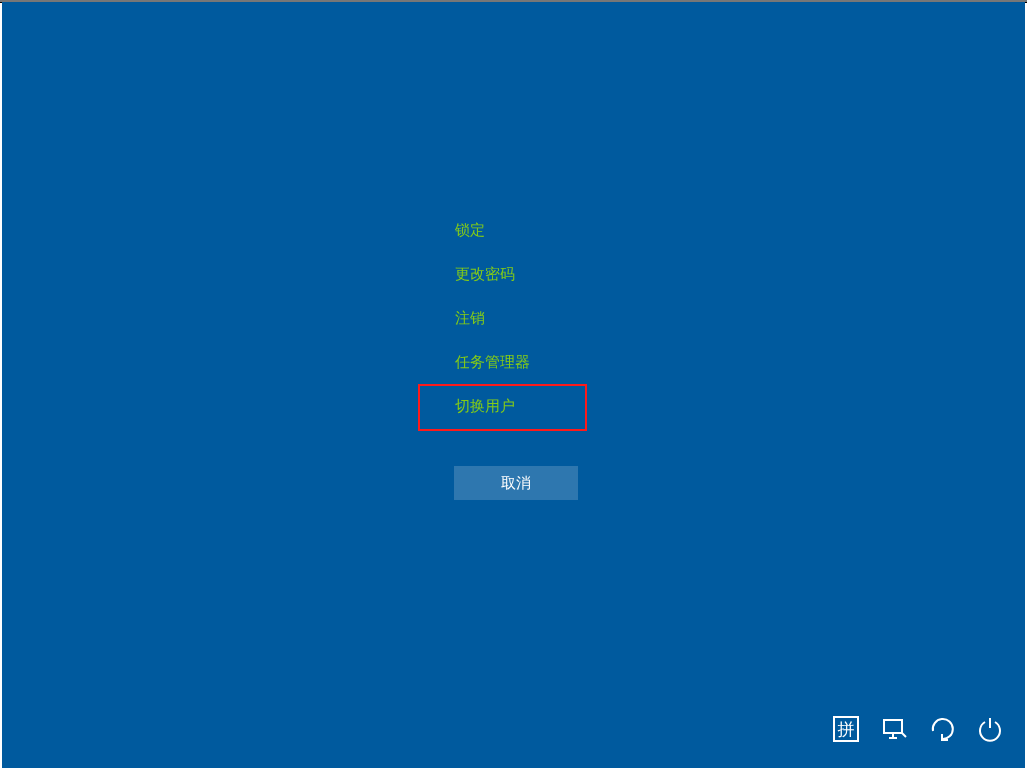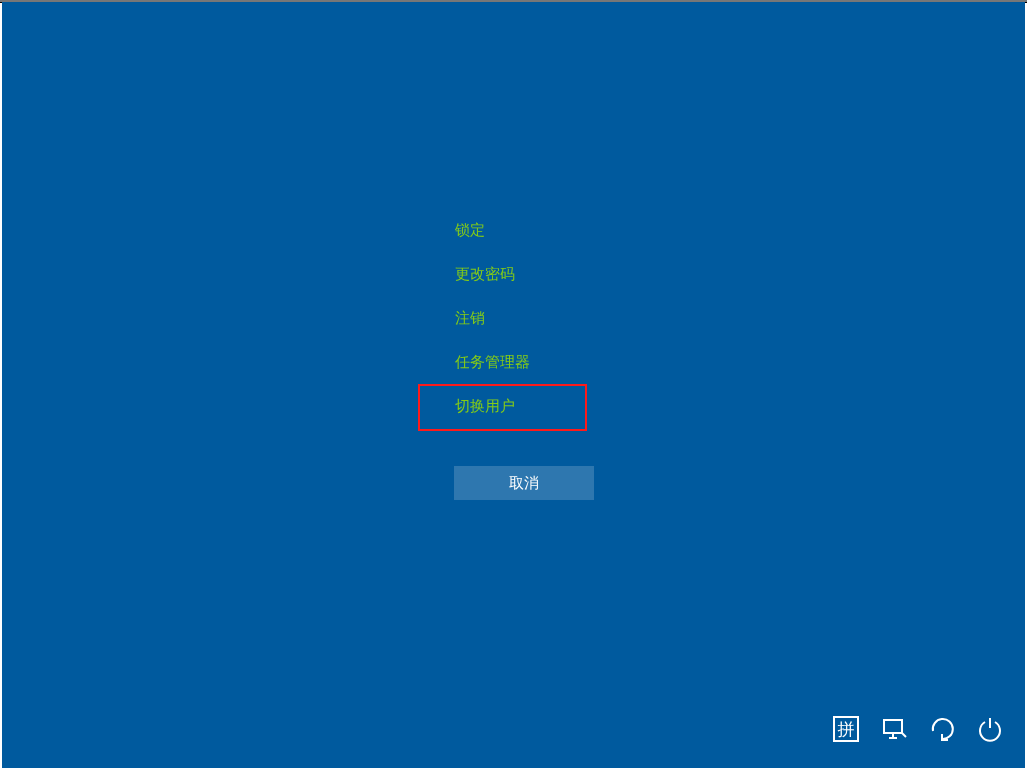--- a/index.html
+++ b/index.html
@@ -57,21 +57,21 @@
     height: 47px;
     border: 2px solid #ff1a1a;
     pointer-events: none;
     box-sizing: border-box;
   }
 
   .cancel-button {
     position: absolute;
     left: 452px;
     top: 464px;
-    width: 140px;
+    width: 124px;
     height: 34px;
     background: rgba(255,255,255,0.18);
     color: #ffffff;
     font-size: 15px;
     display: flex;
     align-items: center;
     justify-content: center;
     cursor: pointer;
     border: none;
     font-family: Liberation Serif, serif;

